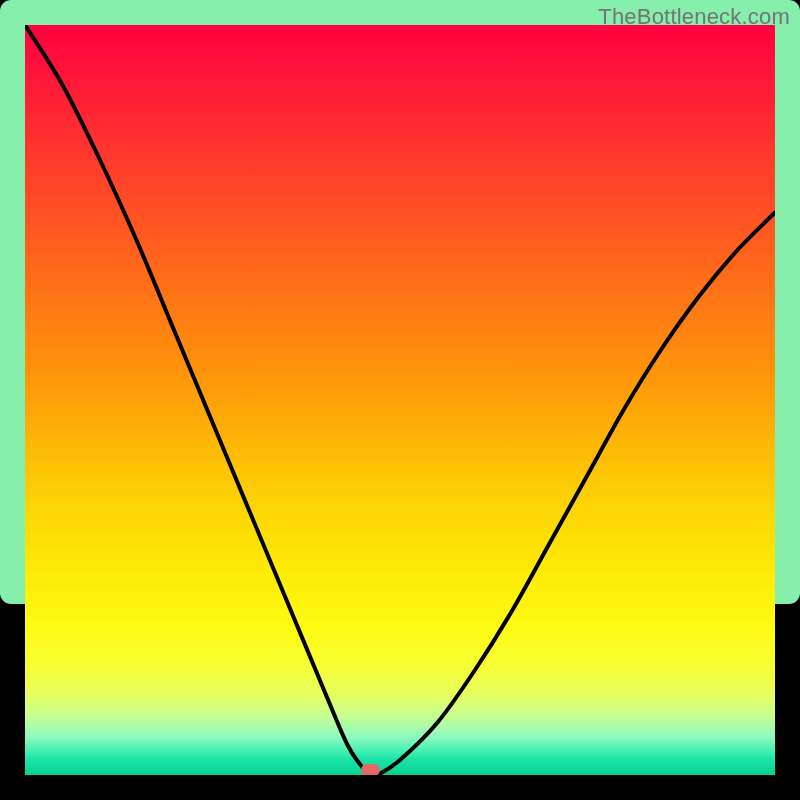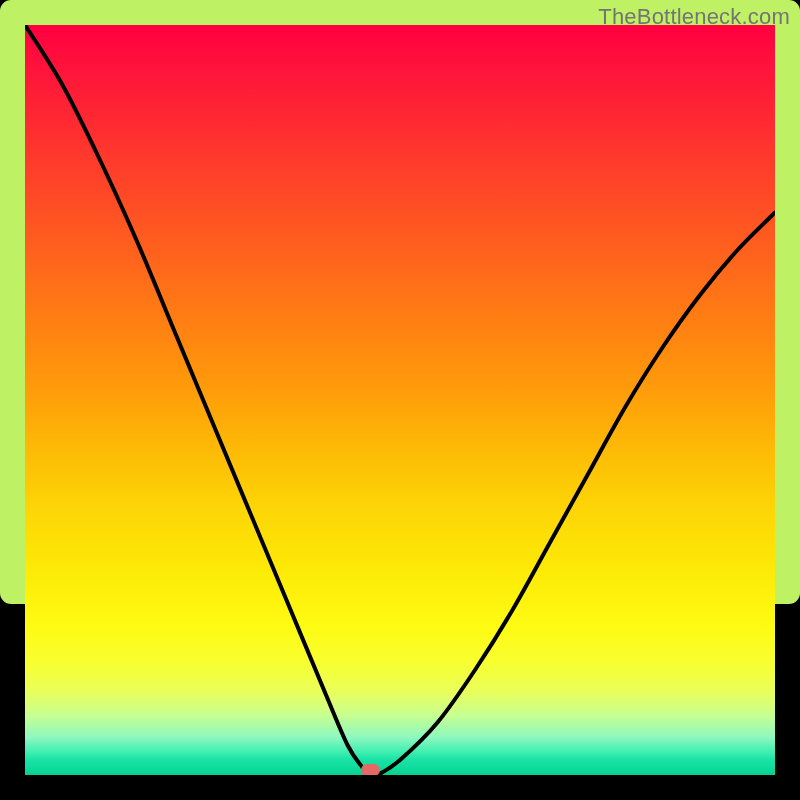--- a/index.html
+++ b/index.html
@@ -8,21 +8,21 @@
     width: 800px;
     height: 800px;
     background: #000;
     overflow: hidden;
     font-family: Arial, Helvetica, sans-serif;
   }
   .frame {
     position: relative;
     width: 800px;
     height: 604px;
-    background: #bef264;
+    background: #86efac;
     border-radius: 11px;
   }
   .watermark {
     position: absolute;
     top: 4px;
     right: 10px;
     color: #747474;
     font-size: 22px;
     font-weight: 500;
     letter-spacing: 0.2px;

